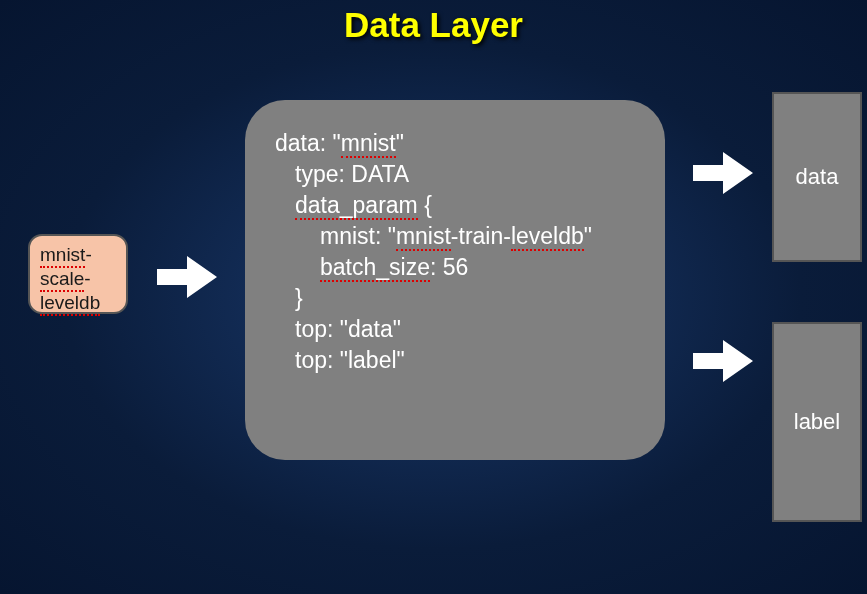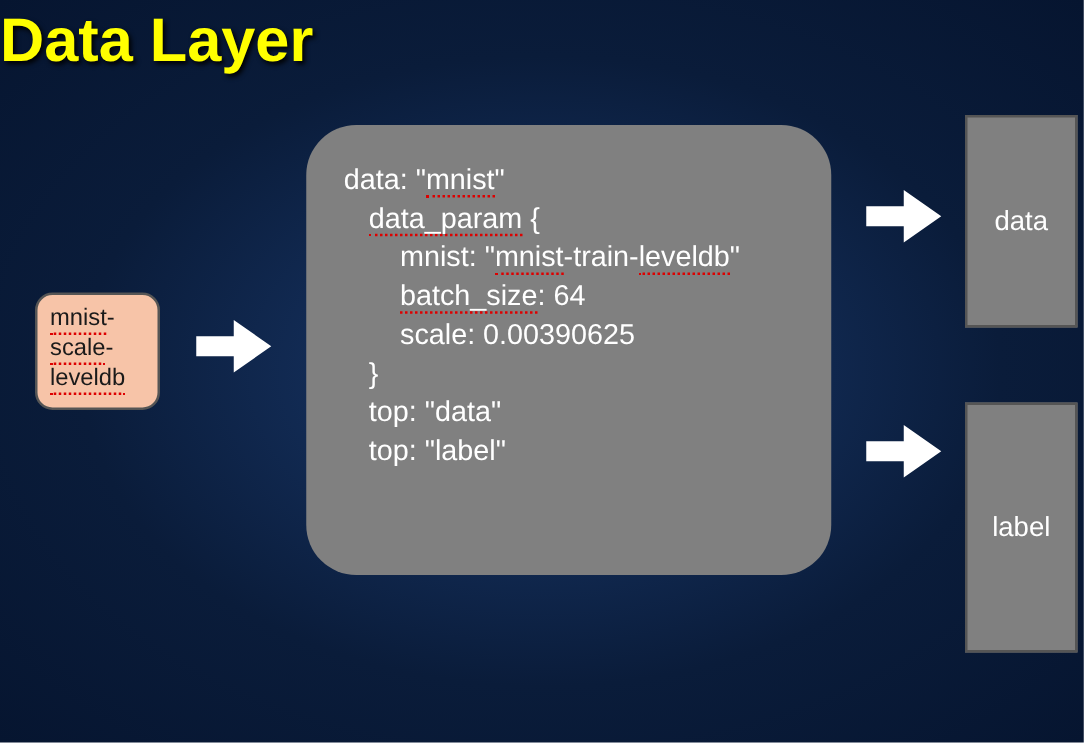--- a/index.html
+++ b/index.html
@@ -9,31 +9,32 @@
       background: radial-gradient(ellipse at center, #1a3a6e 0%, #0a1c3a 60%, #061530 100%);
       font-family: Arial, sans-serif;
       position: relative;
       overflow: hidden;
     }
     .title {
       position: absolute;
       top: 5px;
       left: 0;
       width: 100%;
-      font-size: 49px;
+      text-align: center;
+      font-size: 35px;
       font-weight: bold;
       color: #ffff00;
       text-shadow: 2px 2px 4px #000;
     }
     .input-box {
       position: absolute;
       left: 28px;
       top: 234px;
       width: 100px;
-      height: 94px;
+      height: 80px;
       background: #f7c4a8;
       border: 2px solid #555;
       border-radius: 14px;
       padding: 8px 10px;
       font-size: 19px;
       color: #1a1a1a;
     }
     .input-box .dotted { border-bottom: 2px dotted #d00; display: inline-block; line-height: 1.15; }
     .config-box {
       position: absolute;
@@ -84,30 +85,30 @@
   <svg width="70" height="50" viewBox="0 0 70 50">
     <path d="M5 17 L35 17 L35 4 L65 25 L35 46 L35 33 L5 33 Z" fill="#fff"></path>
   </svg>
 </div>
 
 <div class="config-box">
   <div>
     <span>data</span><span>: "</span><span class="dotted">mnist</span><span>"</span>
   </div>
   <div class="indent1">
+    <span>type</span><span>: </span><span>DATA</span>
+  </div>
+  <div class="indent1">
     <span class="dotted">data_param</span><span> </span><span>{</span>
   </div>
   <div class="indent2">
     <span>mnist</span><span>: "</span><span class="dotted">mnist</span><span>-train-</span><span class="dotted">leveldb</span><span>"</span>
   </div>
   <div class="indent2">
-    <span class="dotted">batch_size</span><span>: </span><span>64</span>
-  </div>
-  <div class="indent2">
-    <span>scale</span><span>: </span><span>0.00390625</span>
+    <span class="dotted">batch_size</span><span>: </span><span>56</span>
   </div>
   <div class="indent1">
     <span>}</span>
   </div>
   <div class="indent1">
     <span>top</span><span>: "</span><span>data</span><span>"</span>
   </div>
   <div class="indent1">
     <span>top</span><span>: "</span><span>label</span><span>"</span>
   </div>

